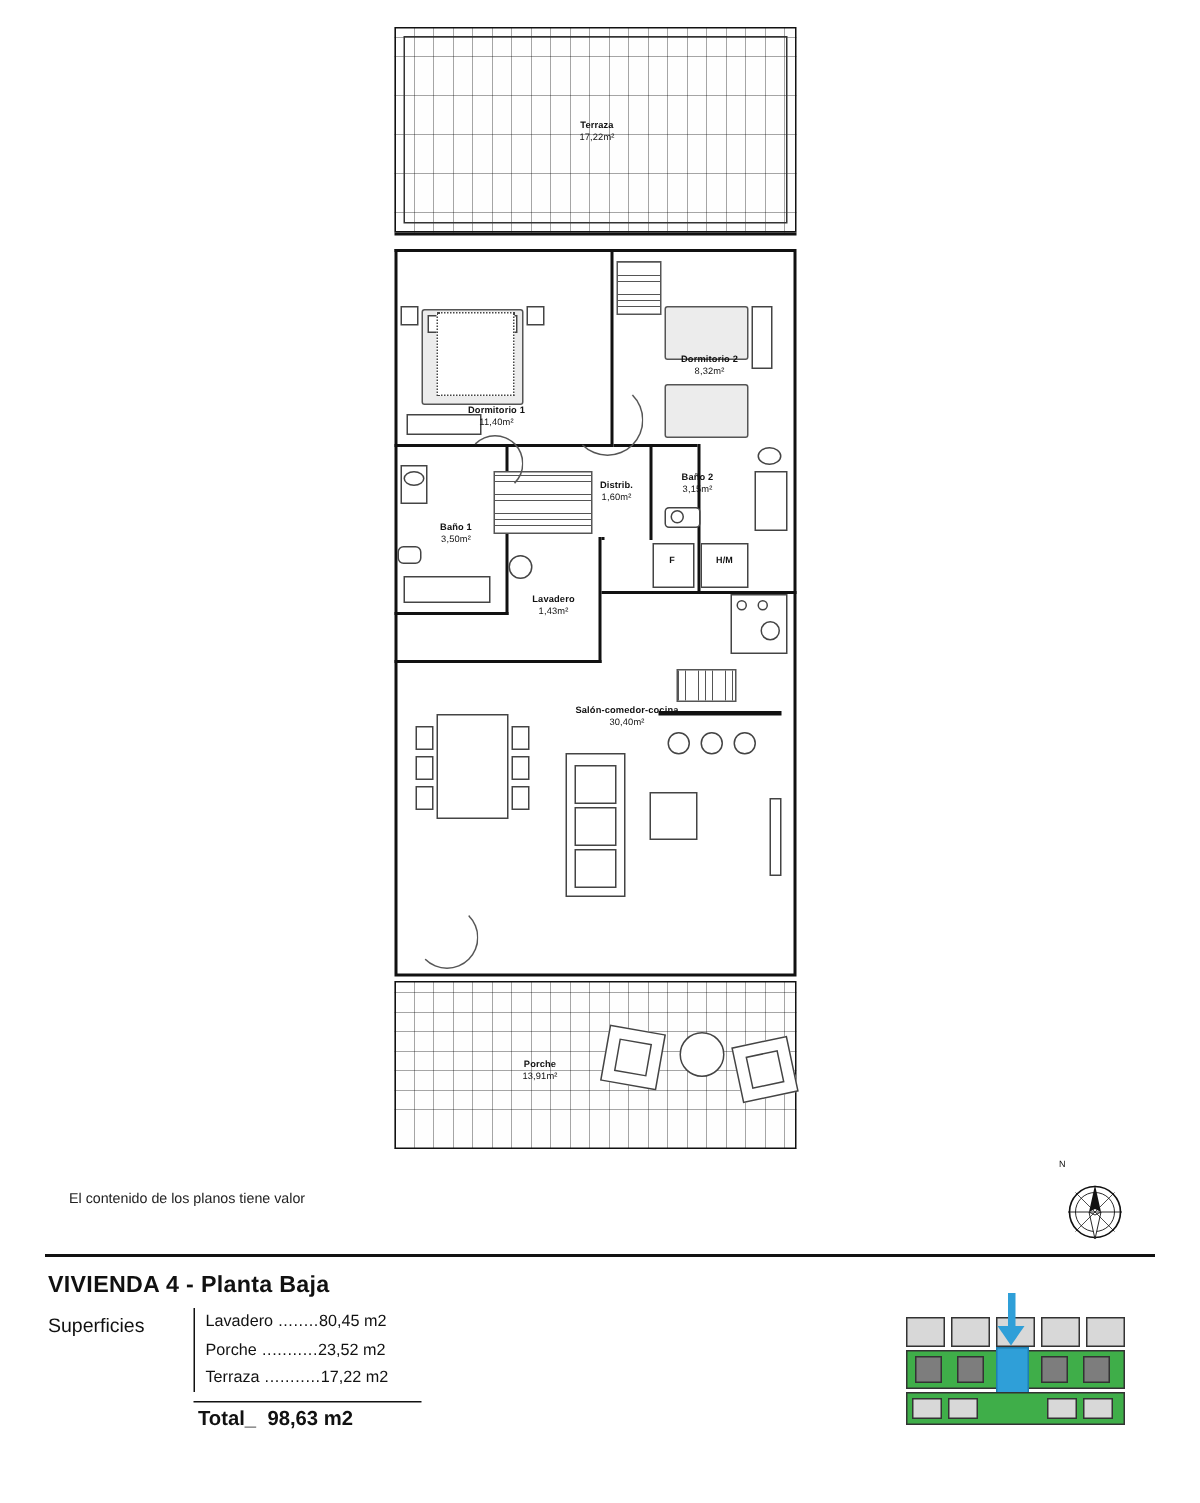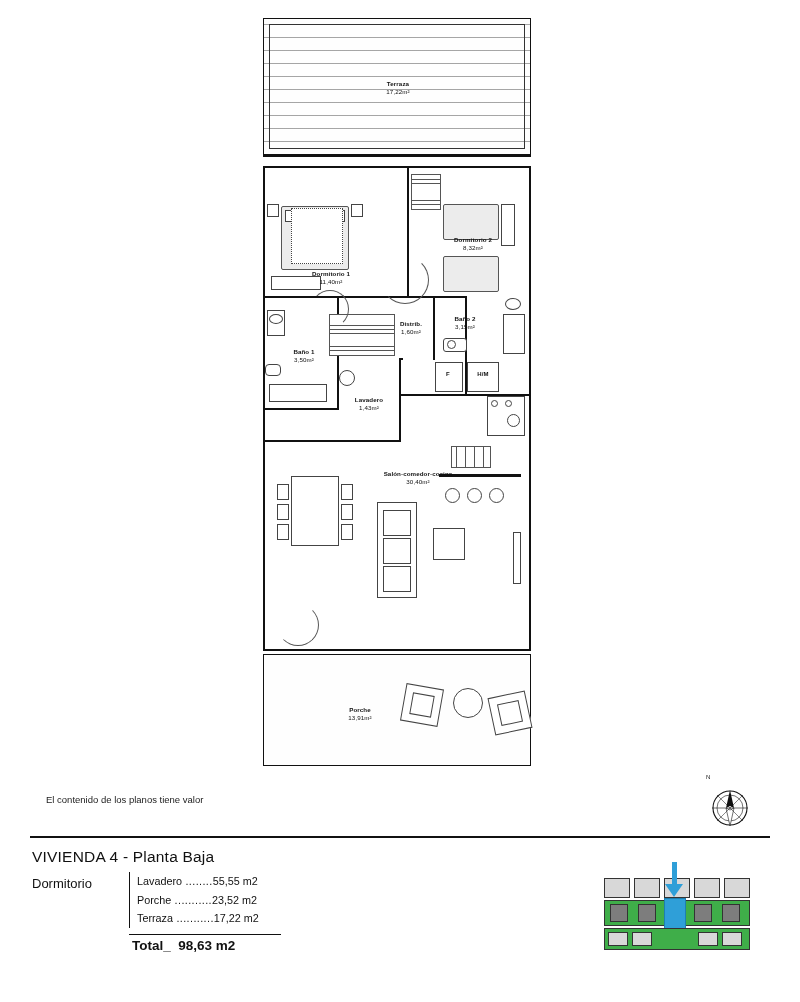--- a/index.html
+++ b/index.html
@@ -69,21 +69,21 @@
   
   #disclaimer {
     position:absolute; left:46px; top:793px; width:320px;
     font-size:9.5px; line-height:1.45; color:#222;
   }
   #rule {
     position:absolute; left:30px; top:836px; width:740px; height:2px; background:#111;
   }
   #title {
     position:absolute; left:32px; top:848px;
-    font-size:15.5px; font-weight:400; letter-spacing:.2px; color:#111;
+    font-size:15.5px; font-weight:700; letter-spacing:.2px; color:#111;
   }
   #surf-label {
     position:absolute; left:32px; top:876px;
     font-size:13px; color:#111;
   }
   #surf-box {
     position:absolute; left:129px; top:872px;
     border-left:1.4px solid #111;
     padding-left:7px;
     font-size:10.8px; line-height:1.72; color:#111;
@@ -280,25 +280,25 @@
     <line x1="12" y1="32" x2="48" y2="32" stroke="#111" stroke-width="0.6"></line>
     <line x1="17" y1="19" x2="43" y2="45" stroke="#111" stroke-width="0.5"></line>
     <line x1="43" y1="19" x2="17" y2="45" stroke="#111" stroke-width="0.5"></line>
   </svg>
 </div>
 
 <div id="rule"></div>
 
 <div id="title">VIVIENDA 4 - Planta Baja</div>
 
-<div id="surf-label">Dormitorio</div>
+<div id="surf-label">Superficies</div>
 
 <div id="surf-box">
   <div class="surf-row">
-    <span>Lavadero</span><span class="dots"> ........</span><span>55,55 m2</span>
+    <span>Lavadero</span><span class="dots"> ........</span><span>80,45 m2</span>
   </div>
   <div class="surf-row">
     <span>Porche</span><span class="dots"> ...........</span><span>23,52 m2</span>
   </div>
   <div class="surf-row">
     <span>Terraza</span><span class="dots"> ...........</span><span>17,22 m2</span>
   </div>
 </div>
 
 <div id="total-rule"></div>

